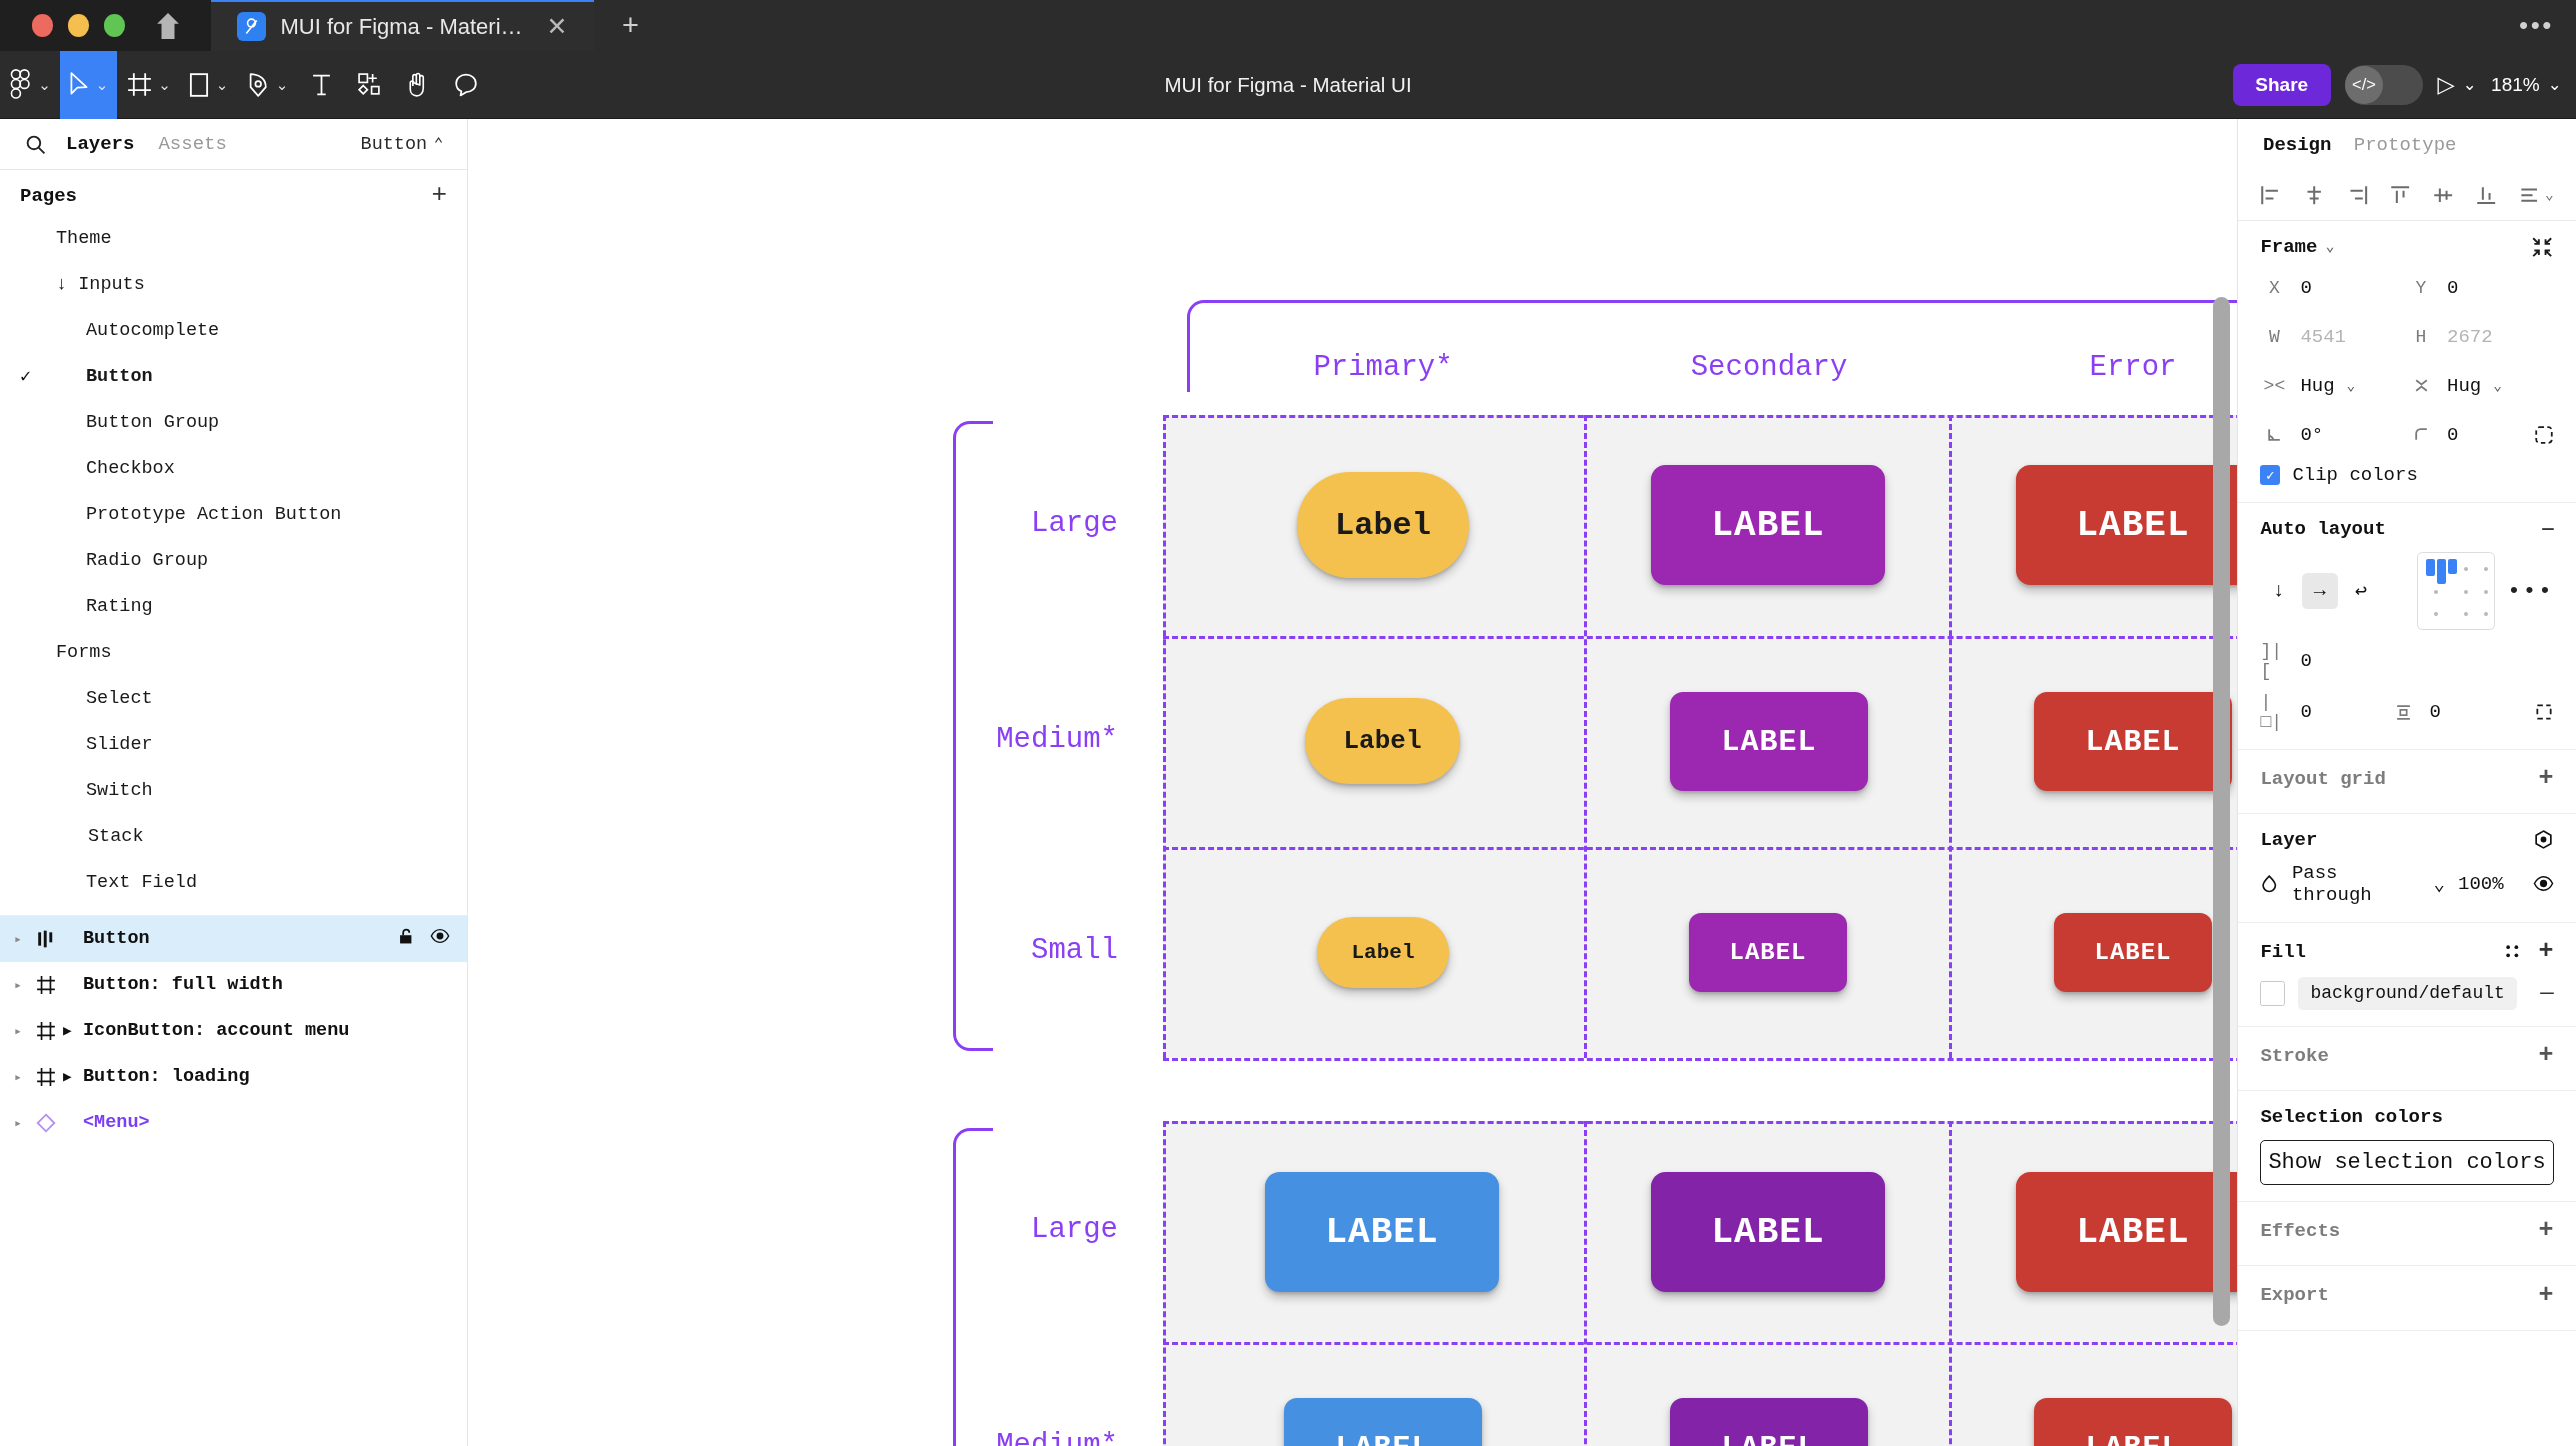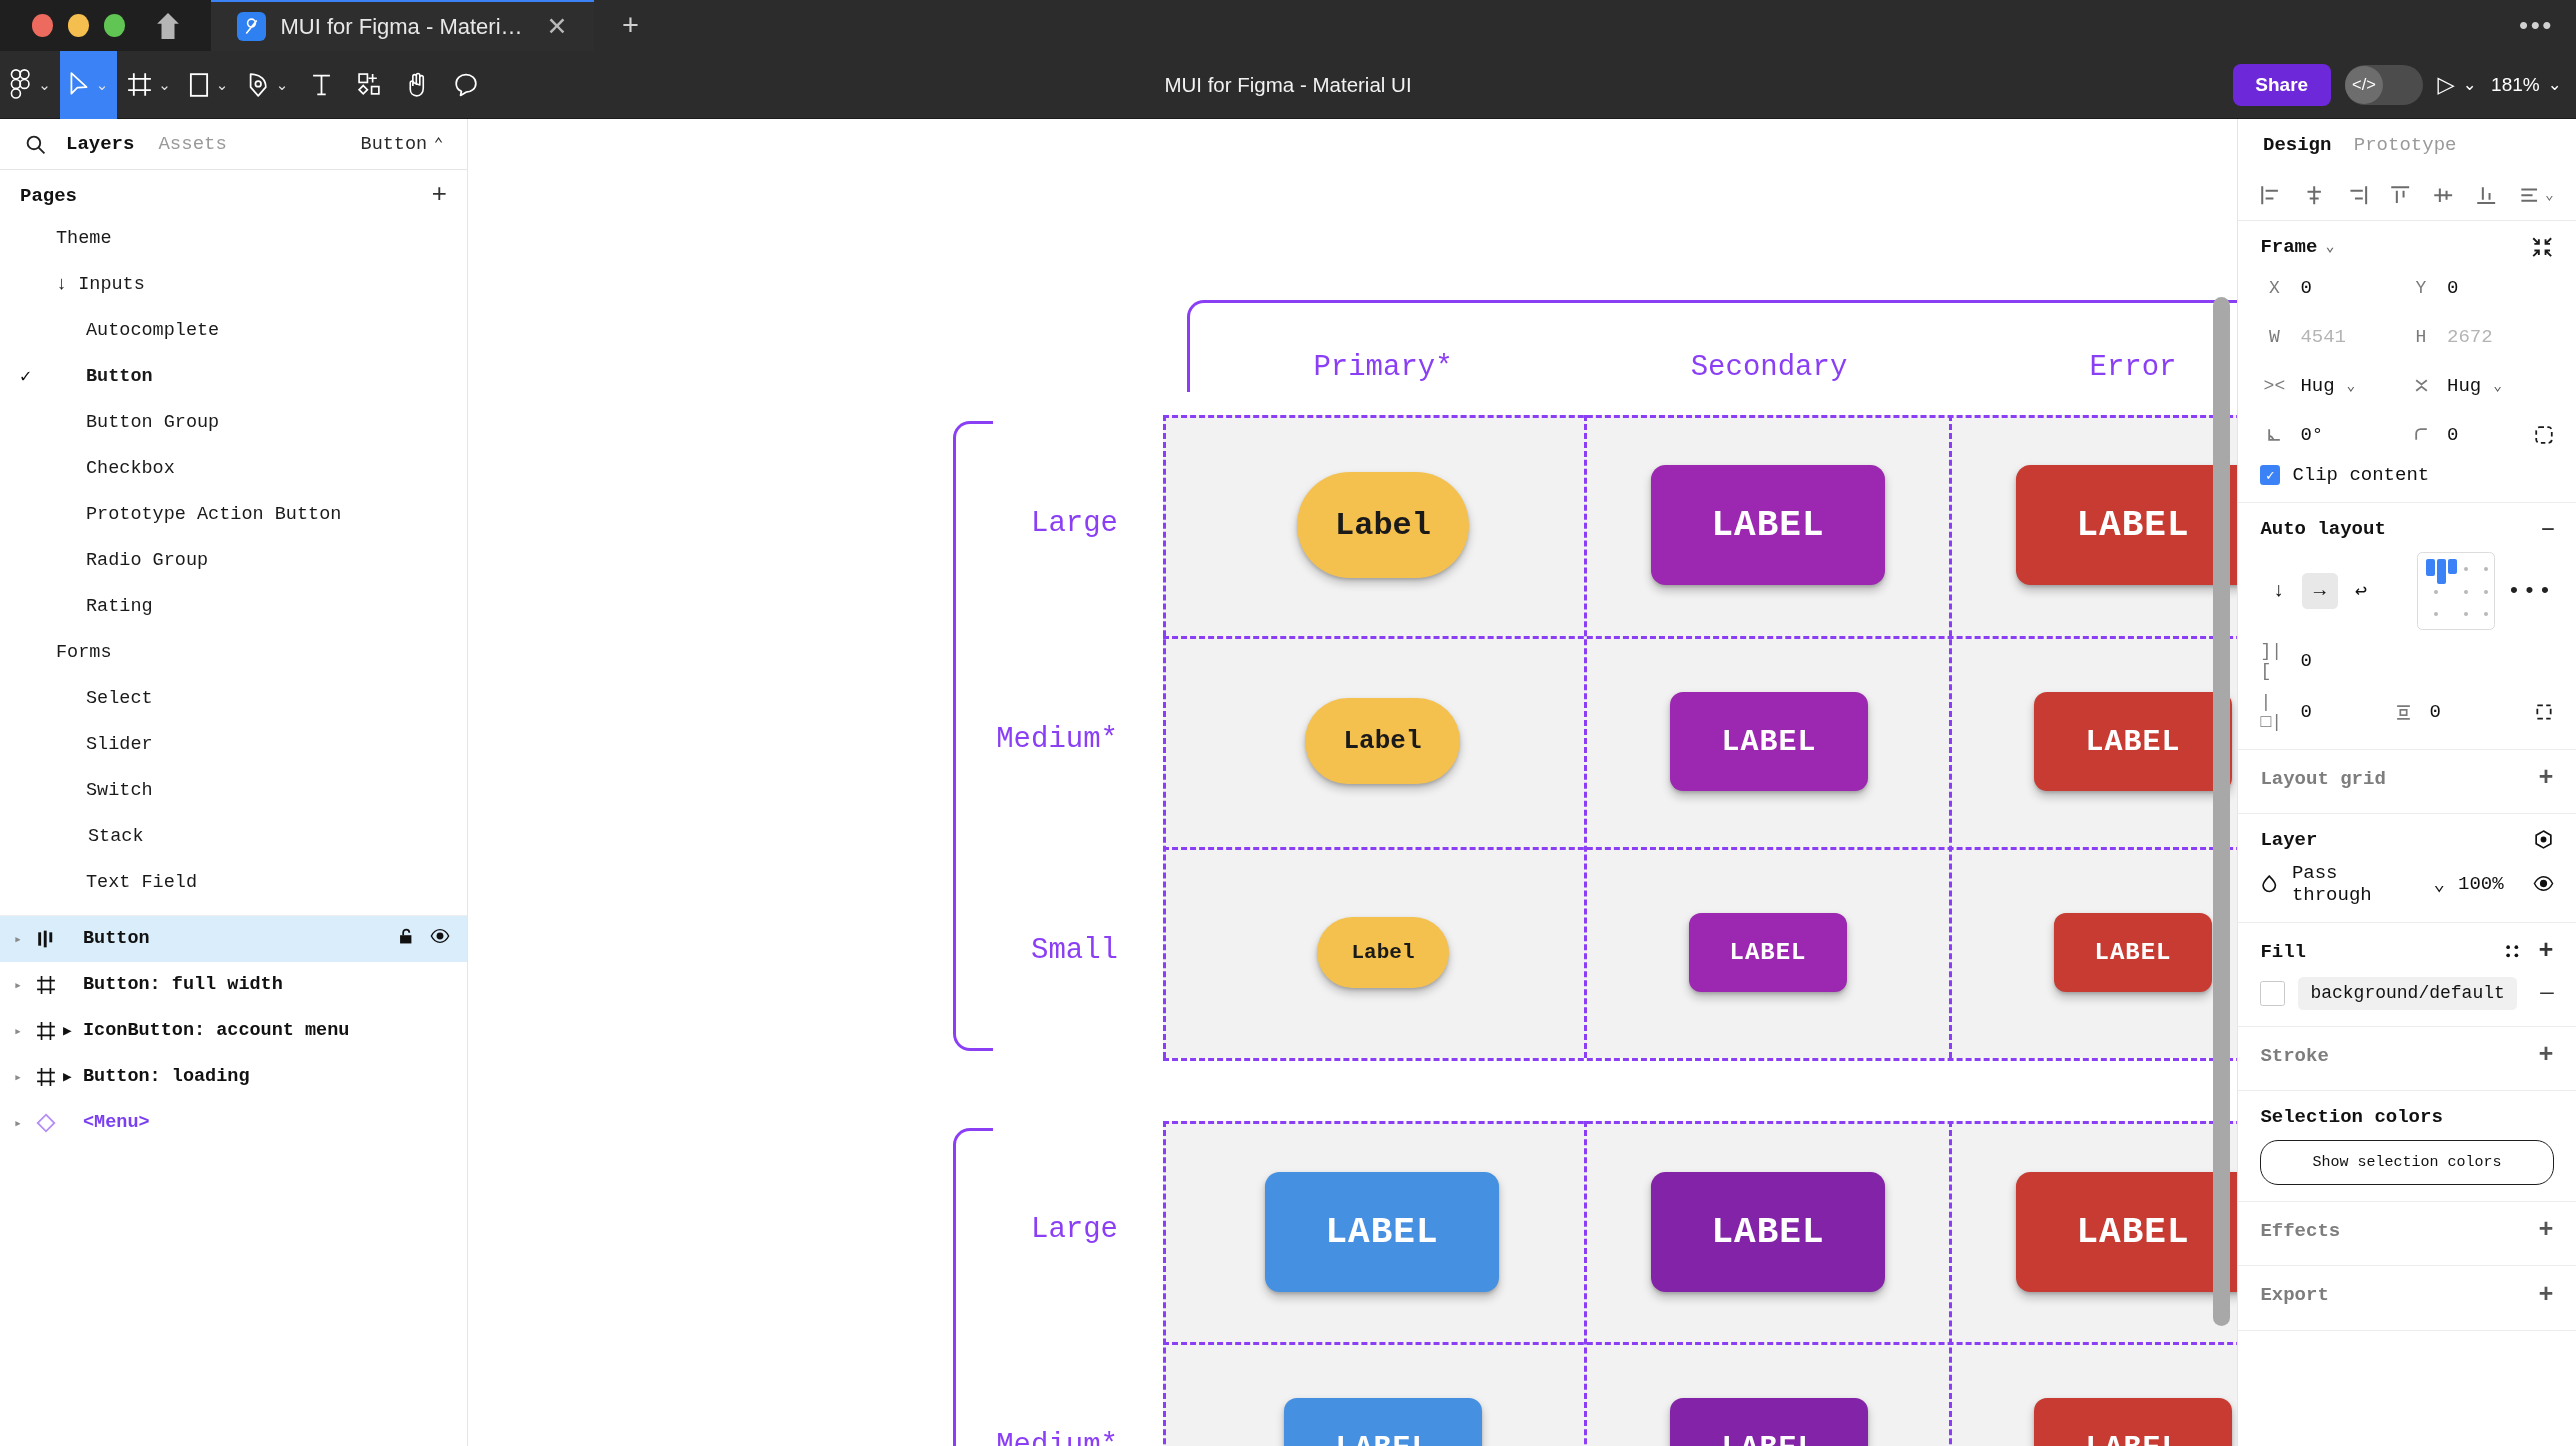--- a/index.html
+++ b/index.html
@@ -123,22 +123,22 @@
   .al-pad .bar { position:absolute; background:#3b82f6; border-radius:2px; }
   .al-pad .pt { position:absolute; width:4px; height:4px; background:#b9b9b9; border-radius:50%; }
   .al-more { margin-left:auto; font-size: 22.4px; color:#222; letter-spacing:2px;}
   .al-nums { display:flex; align-items:center; margin-top: 10.6px; }
   .fill-row { display:flex; align-items:center; gap: 13px; margin-top: 10.6px; }
   .swatch { width: 25px; height: 25px; border:0.7px solid #c9c9c9; background:#fff; border-radius:2.6px;}
   .token { background:#f0f0f0; border-radius: 5.3px; padding: 6.6px 12px; font-size: 18px; color:#111;}
   .minus { margin-left:auto; font-size: 22.4px; color:#333;}
   .layer-row { display:flex; align-items:center; gap: 13px; margin-top: 10.6px; font-size: 19px; color:#111;}
   .layer-row .lr-op { margin-left:auto; margin-right: 16px;}
-  .showsel { width: 100%; height: 45px; border: 1.3px solid #1e1e1e; border-radius: 18px;
-             display:flex; align-items:center; justify-content:center; font-size: 15px; color:#111; margin-top: 12px;}
+  .showsel { width: 100%; height: 45px; border: 1.3px solid #1e1e1e; border-radius: 5px;
+             display:flex; align-items:center; justify-content:center; font-size: 22px; color:#111; margin-top: 12px;}
   .ic { display:block; }
 </style>
 </head>
 <body>
 
 <div class="app">
 
   <div class="tabbar">
     <div class="traffic">
       <span class="dot r"></span>
@@ -545,21 +545,21 @@
             <span class="pval">0</span>
             <span style="margin-left:auto">
                 <svg class="ic" width="20" height="20" viewBox="0 0 18 18" fill="none" stroke="#1a1a1a" stroke-width="1.6" stroke-dasharray="4 3">
                   <rect x="2" y="2" width="14" height="14" rx="3"></rect>
                 </svg>
               </span>
           </div>
         </div>
         <div class="chkrow">
           <span class="chkbox">✓</span>
-          <span>Clip content</span>
+          <span>Clip colors</span>
         </div>
       </div>
 
       <div class="sec">
         <div class="sec-head">
           <span>Auto layout</span>
           <span class="hactions">—</span>
         </div>
         <div class="al-row">
           <div class="al-dirs">

